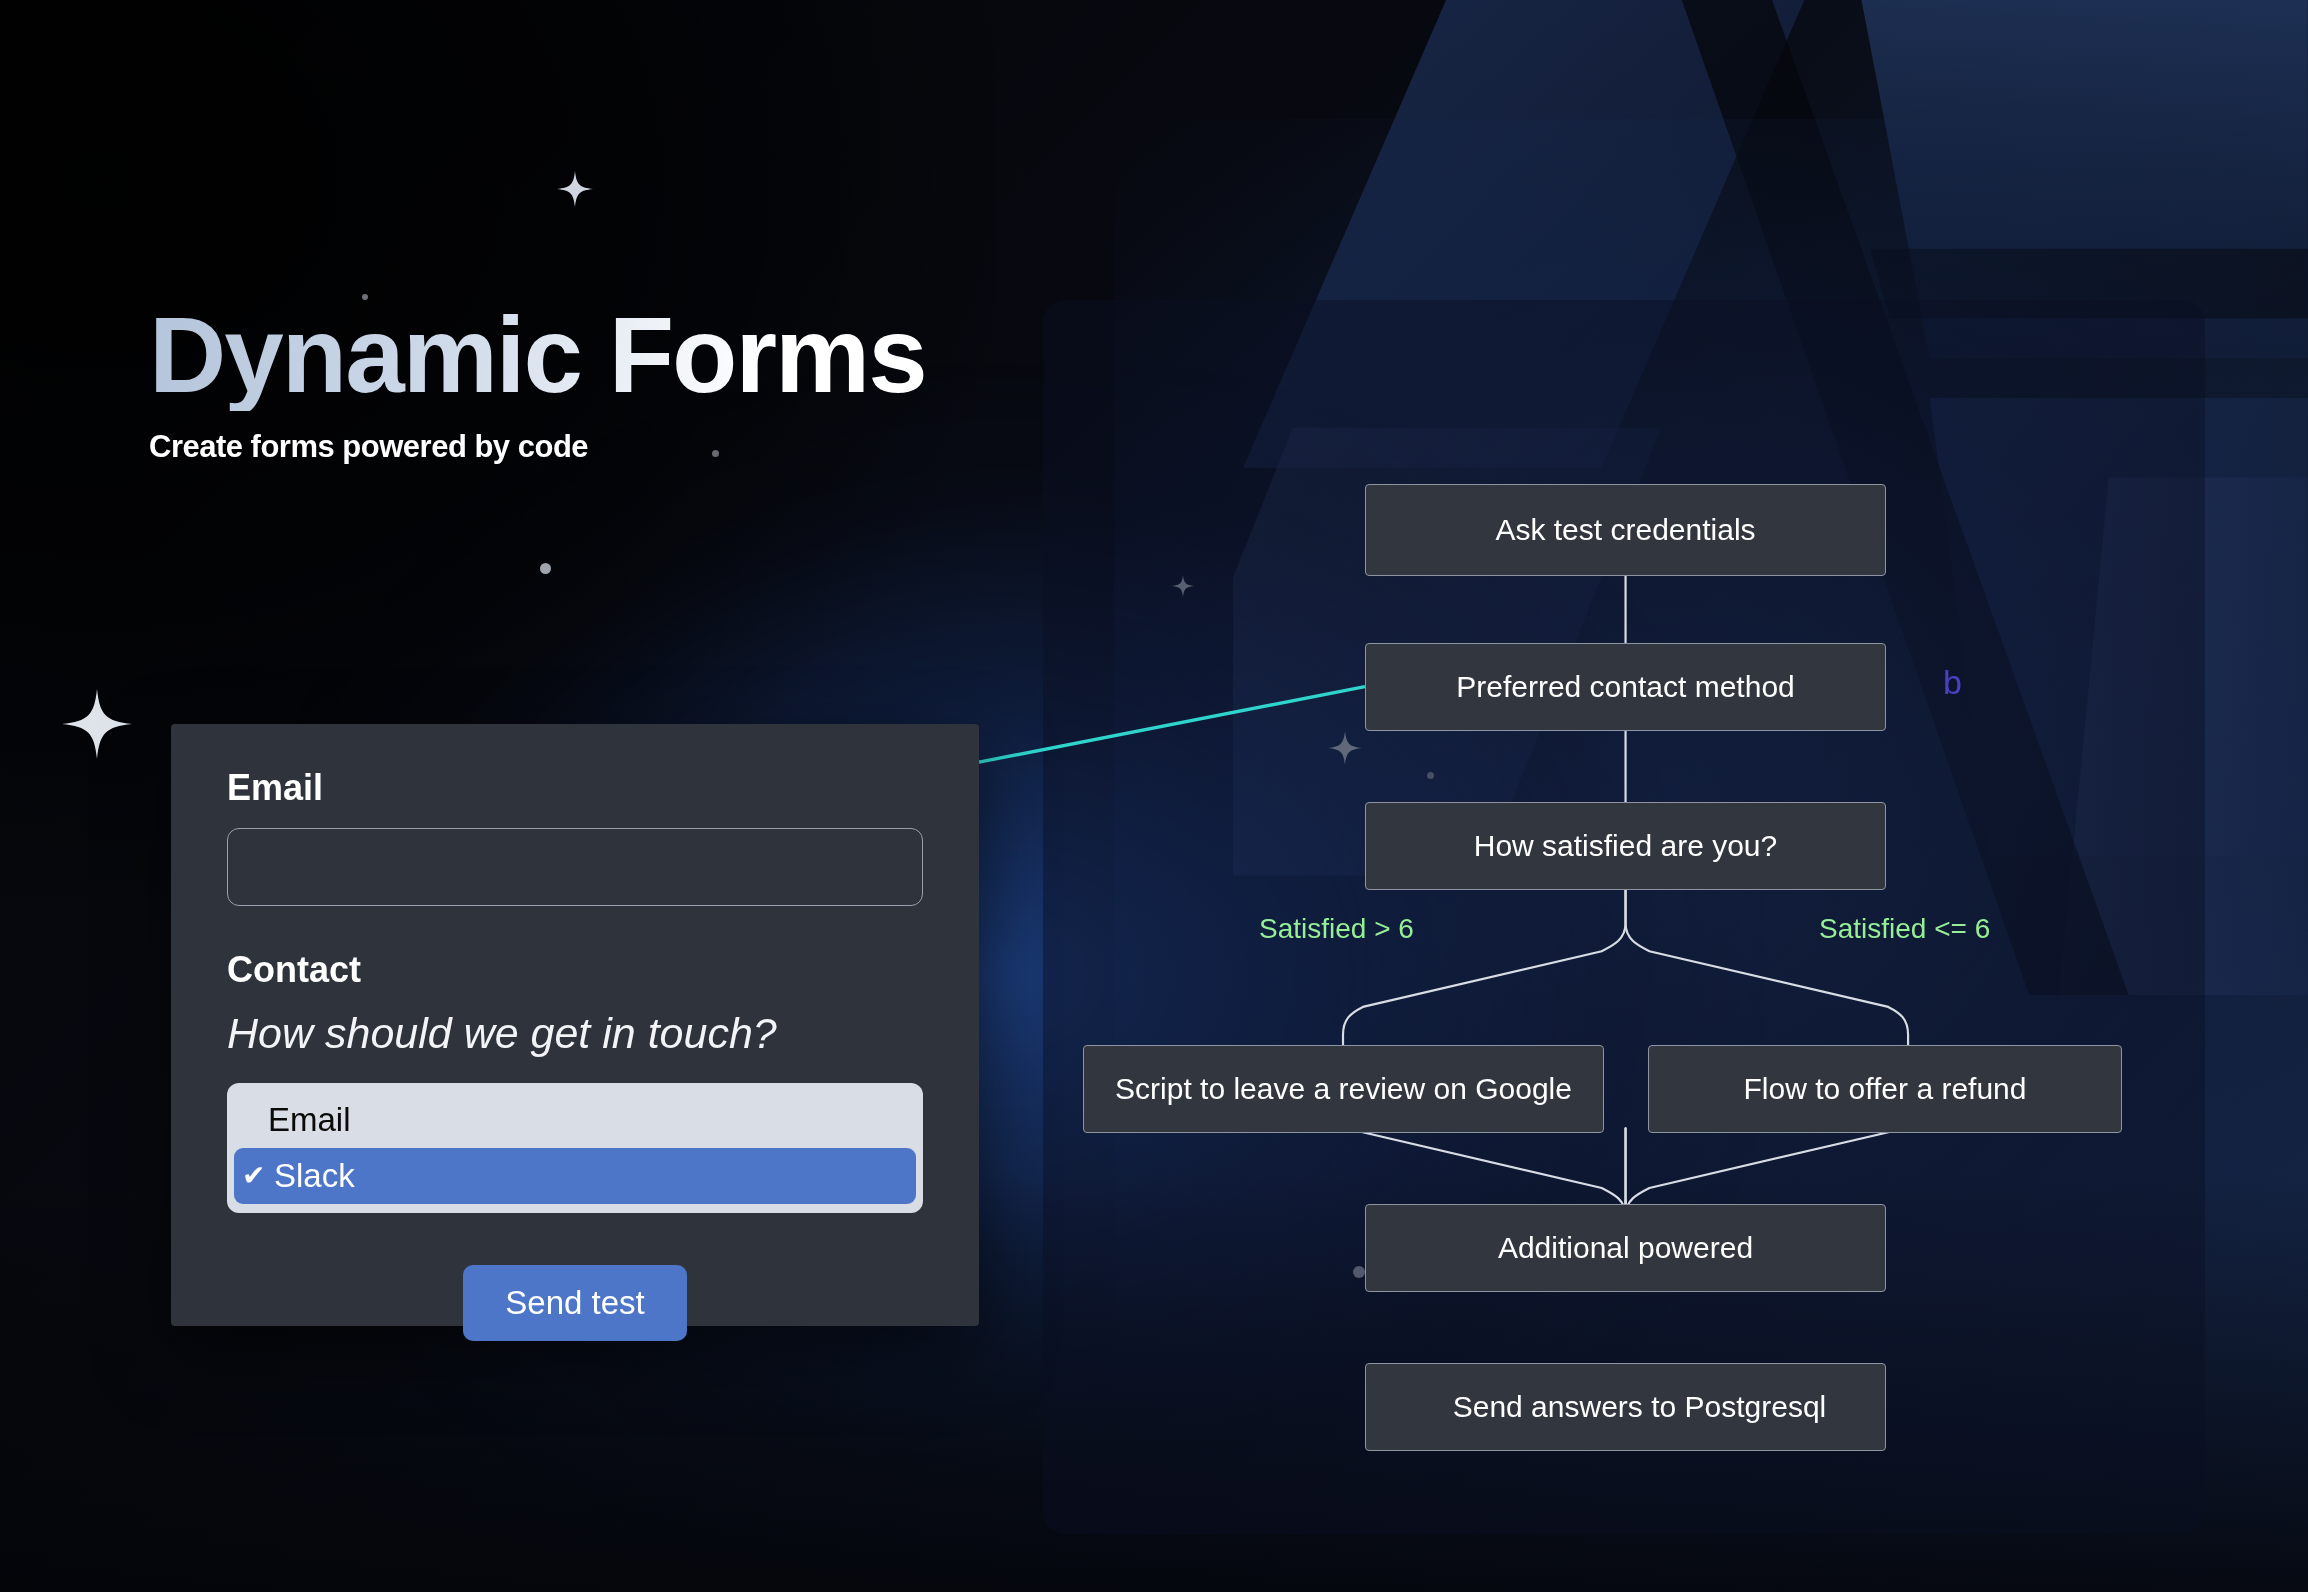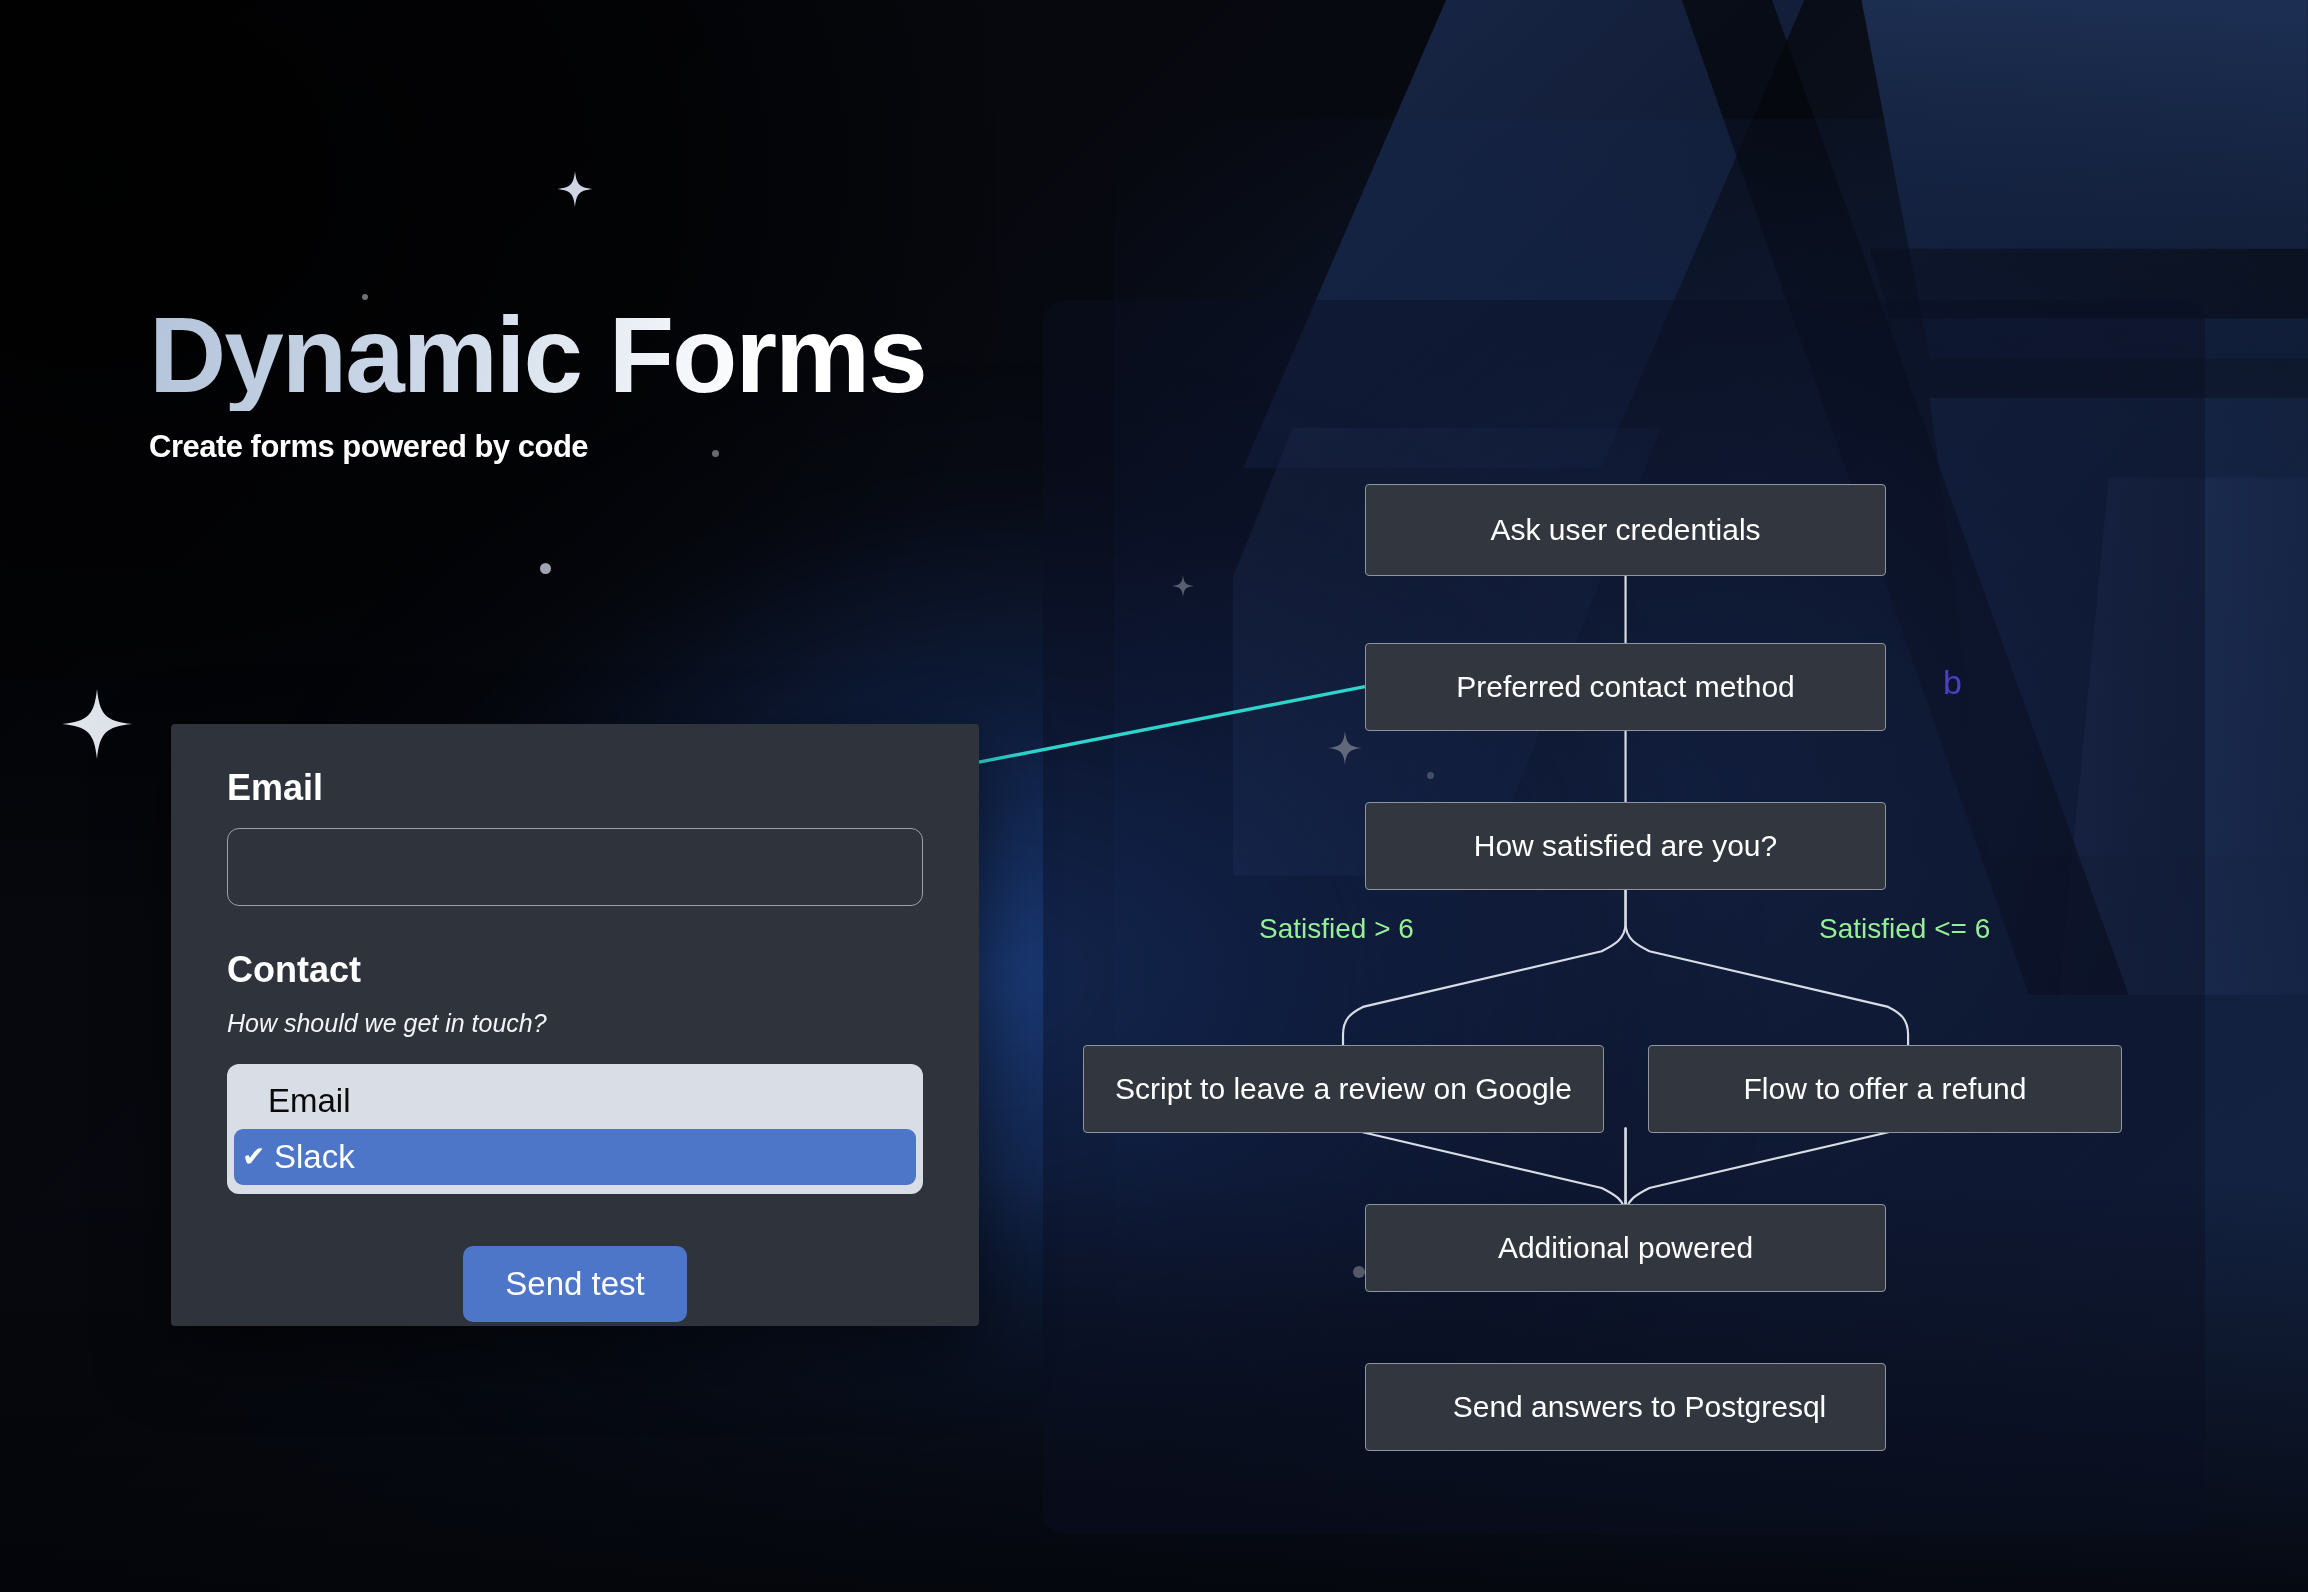--- a/index.html
+++ b/index.html
@@ -61,21 +61,21 @@
   }
   .field-label{font-size:36px;font-weight:bold;color:#ffffff;margin:0 0 22px 0;line-height:1;}
   #email-input{
     display:block;width:100%;height:78px;box-sizing:border-box;
     background:transparent;border:1.5px solid #9aa1ae;border-radius:12px;
     color:#e8ebf0;font-size:28px;padding:0 20px;outline:none;
     font-family:"Liberation Sans", sans-serif;
   }
   #contact-label{margin-top:46px;}
   #contact-hint{
-    font-size:25px;font-style:italic;color:#f2f4f7;margin:0 0 26px 0;line-height:1.1;
+    font-size:43px;font-style:italic;color:#f2f4f7;margin:0 0 26px 0;line-height:1.1;
     font-weight:normal;
   }
   #contact-listbox{
     background:#d9dde5;border-radius:12px;padding:9px 3px 9px 3px;width:100%;
     box-sizing:border-box;
   }
   .lb-option{
     height:56px;display:flex;align-items:center;border-radius:9px;
     font-size:33px;color:#0a0a0a;padding-left:34px;box-sizing:border-box;
     margin:0 4px;
@@ -185,21 +185,21 @@
     <path d="M1350 1100 L1350 1110 C1350 1126 1358 1132 1370 1138 L1610 1194 C1622 1200 1634 1206 1634 1222 L1634 1134"></path>
     <path d="M1918 1100 L1918 1110 C1918 1126 1910 1132 1898 1138 L1658 1194 C1646 1200 1634 1206 1634 1222 L1634 1134"></path>
 
     <path d="M1634 1207 L1634 1281"></path>
   </g>
 
   <path d="M984 766 L1372 690" stroke="#2fd4cc" stroke-width="3.4" fill="none"></path>
 </svg>
 
 <div class="node" style="left:1365px;top:484px;width:521px;height:92px;">
-  <span>Ask user credentials</span>
+  <span>Ask test credentials</span>
 </div>
 <div class="node" style="left:1365px;top:643px;width:521px;height:88px;">
   <span>Preferred contact method</span>
 </div>
 <div class="node" style="left:1365px;top:802px;width:521px;height:88px;">
   <span>How satisfied are you?</span>
 </div>
 <div class="node" style="left:1083px;top:1045px;width:521px;height:88px;">
   <span>Script to leave a review on Google</span>
 </div>

